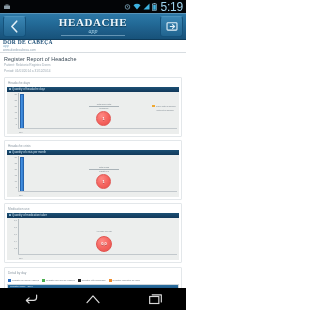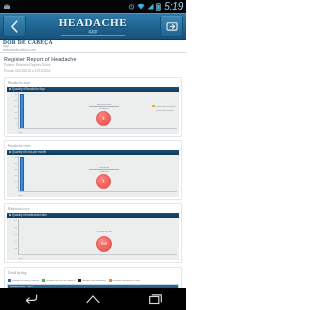--- a/index.html
+++ b/index.html
@@ -12,21 +12,21 @@
   #app { position:relative; width:186px; height:310px; overflow:hidden; background:#fff; }
 
   
   .statusbar {
     height:13px; background:#030507; display:flex; align-items:center;
     padding:0 3px; color:#9fd4ef; font-size:7px; position:relative;
   }
   .sb-left { display:flex; align-items:center; gap:2px; }
   .sb-right { margin-left:auto; display:flex; align-items:center; gap:2px; }
   .sb-icon { display:block; }
-  .sb-clock { font-size:10px; color:#9fd4ef; letter-spacing:-0.2px; font-weight:400; padding-left:1px;font-style:italic;}
+  .sb-clock { font-size:12px; color:#9fd4ef; letter-spacing:-0.2px; font-weight:400; padding-left:1px;}
 
   
   .appbar {
     height:27px; position:relative;
     background:linear-gradient(180deg,#2e7aa8 0%,#236b98 38%,#1d5c87 72%,#17527a 100%);
     border-bottom:1px solid #0e3c5c;
     display:flex; align-items:center; padding:0 3px;
   }
   .appbar::after{
     content:""; position:absolute; left:0; right:0; top:0; height:1px;

